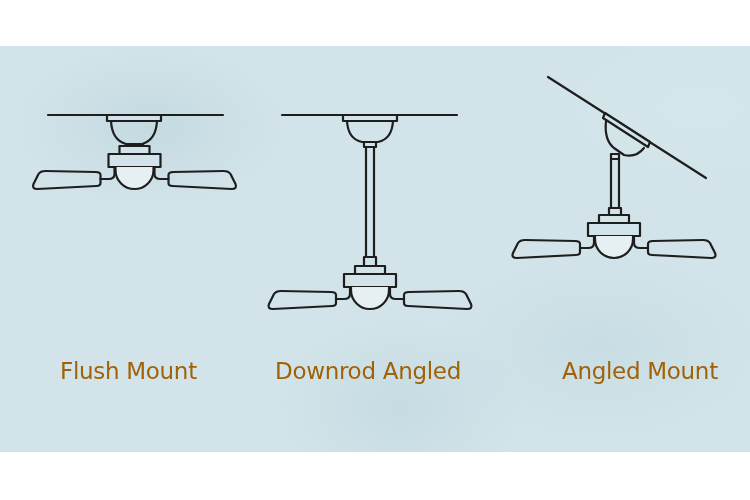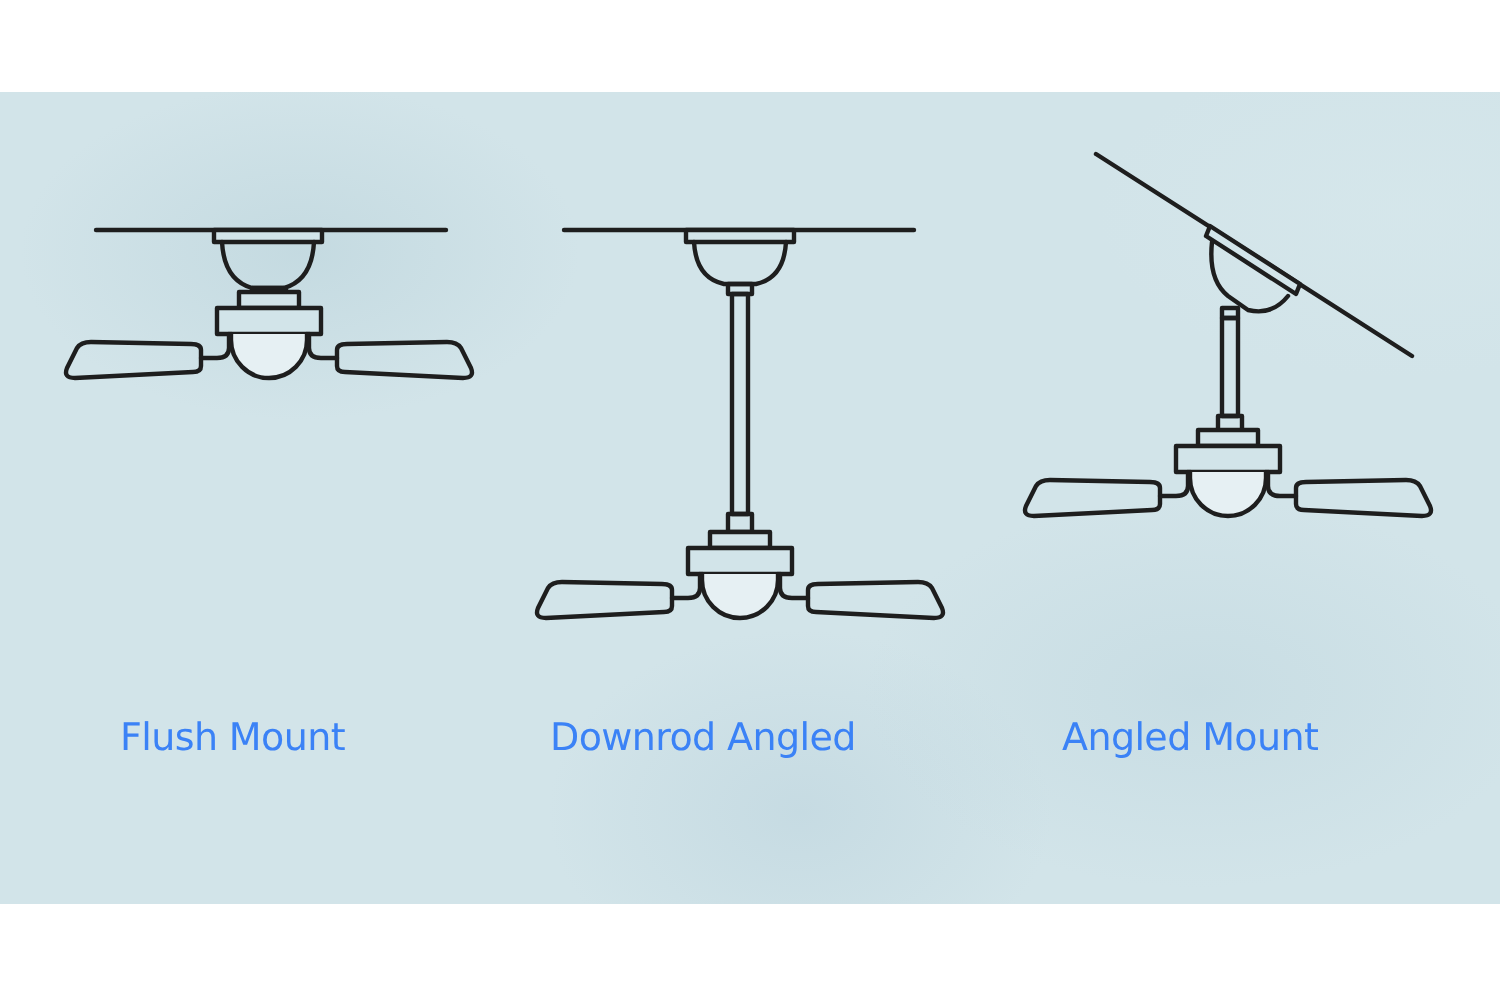--- a/index.html
+++ b/index.html
@@ -5,22 +5,22 @@
   html,body{margin:0;padding:0;background:#ffffff;}
   body{width:750px;height:500px;position:relative;overflow:hidden;font-family:"DejaVu Sans","Liberation Sans",sans-serif;}
   .panel{position:absolute;left:0;top:46px;width:750px;height:406px;
     background:
       radial-gradient(ellipse 200px 120px at 150px 80px, rgba(185,210,218,0.55), transparent 70%),
       radial-gradient(ellipse 240px 140px at 600px 300px, rgba(190,214,222,0.5), transparent 70%),
       radial-gradient(ellipse 180px 130px at 400px 360px, rgba(186,210,220,0.5), transparent 70%),
       radial-gradient(ellipse 220px 120px at 700px 60px, rgba(215,232,236,0.6), transparent 70%),
       #d2e4e9;}
   svg.fans{position:absolute;left:0;top:0;width:750px;height:500px;}
-  .label{position:absolute;top:358px;font-size:19px;color:#3b82f6;letter-spacing:-0.3px;white-space:nowrap;}
-  #lbl1{left:60px;} #lbl2{left:275px;} #lbl3{left:531px;}
+  .label{position:absolute;top:358px;font-size:23px;color:#a16207;letter-spacing:-0.3px;white-space:nowrap;}
+  #lbl1{left:60px;} #lbl2{left:275px;} #lbl3{left:562px;}
 </style>
 </head>
 <body>
 
 <div class="panel"></div>
 
 <svg class="fans" viewBox="0 0 750 500" fill="none" stroke="#1e1e1e" stroke-width="2.2" stroke-linejoin="round" stroke-linecap="round">
   <defs>
     <g id="fanbody">
 

